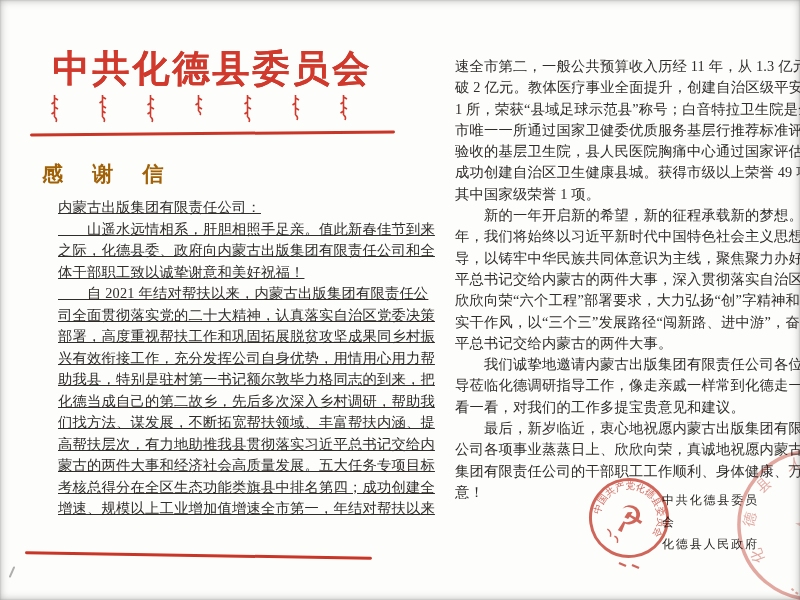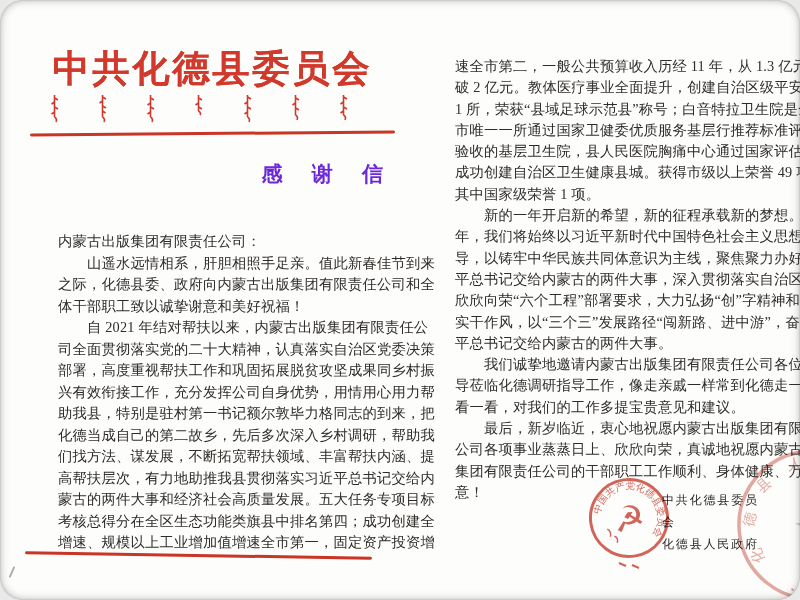--- a/index.html
+++ b/index.html
@@ -1,50 +1,49 @@
 <!DOCTYPE html>
 <html style="--letterhead-red: #d0392b; --rule-red: #c93526; --body-text: #2f2c2a; --seal-red: #c84437; --gov-seal-red: #cd6257;"><head>
 <meta charset="utf-8">
 <style>
   html,body{margin:0;padding:0;}
   body{width:800px;height:600px;background:#e9e9e9;font-family:"Liberation Serif",serif;}
   .scan{
     position:relative;width:800px;height:600px;overflow:hidden;
     background:#fdfdfb;
     box-shadow:inset 0 0 9px rgba(90,90,90,.45), inset 0 0 2px rgba(120,120,120,.5);
-    border-radius:23px;
   }
   
   .page{position:absolute;top:20px;}
   .page-left{left:30px;width:365px;}
   .page-right{left:420px;width:372px;}
   .org-name{
     margin-top:30px;text-align:center;line-height:1;
     font-family:"Liberation Sans",sans-serif;font-weight:700;
     font-size:37px;letter-spacing:3px;color:var(--letterhead-red,#d0392b);
     text-shadow:0 0 .5px var(--letterhead-red,#d0392b);
   }
   .mongolian-row{
     display:flex;justify-content:space-between;align-items:flex-start;
     padding:7px 46px 0 19px;height:30px;
   }
   .mg svg{display:block;}
   .red-rule{height:3px;background:var(--rule-red,#c93526);border-radius:2px;}
   .rule-top{margin:8px 0 0 0;transform:rotate(-0.5deg);}
   .rule-bottom{position:absolute;left:25px;top:554px;width:347px;transform:rotate(0.9deg);}
   .letter-title{
-    margin:25px 0 0;text-align:right;font-size:21px;font-weight:700;
-    letter-spacing:12px;padding-left:12px;color:#6d28d9;
+    margin:25px 0 0;text-align:left;font-size:21px;font-weight:700;
+    letter-spacing:12px;padding-left:12px;color:#a16207;
   }
   .body{color:var(--body-text,#2f2c2a);}
   .body .line{
     height:21.5px;font-size:14.3px;white-space:nowrap;
     letter-spacing:.2px;
   }
-  .body-left{margin-top:44px;padding-left:28px;}
+  .body-left{margin-top:10px;padding-left:28px;text-decoration:underline;}
   .body-right{margin-top:37px;padding-left:35px;}
   .body-right .line{height:21.3px;}
   
   .signature{
     position:absolute;left:662px;top:489px;width:95px;
     font-size:12px;line-height:22px;color:#2b2926;
   }
   .sig-org{text-align:justify;text-align-last:justify;}
   .sig-date{white-space:nowrap;text-align:right;margin-left:-14px;letter-spacing:.5px;}
   
@@ -119,21 +118,21 @@
         <div class="line">　　自 2021 年结对帮扶以来，内蒙古出版集团有限责任公</div>
         <div class="line">司全面贯彻落实党的二十大精神，认真落实自治区党委决策</div>
         <div class="line">部署，高度重视帮扶工作和巩固拓展脱贫攻坚成果同乡村振</div>
         <div class="line">兴有效衔接工作，充分发挥公司自身优势，用情用心用力帮</div>
         <div class="line">助我县，特别是驻村第一书记额尔敦毕力格同志的到来，把</div>
         <div class="line">化德当成自己的第二故乡，先后多次深入乡村调研，帮助我</div>
         <div class="line">们找方法、谋发展，不断拓宽帮扶领域、丰富帮扶内涵、提</div>
         <div class="line">高帮扶层次，有力地助推我县贯彻落实习近平总书记交给内</div>
         <div class="line">蒙古的两件大事和经济社会高质量发展。五大任务专项目标</div>
         <div class="line">考核总得分在全区生态功能类旗县中排名第四；成功创建全</div>
-        <div class="line">增速、规模以上工业增加值增速全市第一，固定资产投资增</div>
+        <div class="line">增速、规模以上工业增加值增速全市第一，年结对帮扶以来</div>
       </div>
   </div>
 
   <div class="red-rule rule-bottom"></div>
 
   <div class="page page-right">
     <div class="body body-right">
         <div class="line">速全市第二，一般公共预算收入历经 11 年，从 1.3 亿元突</div>
         <div class="line">破 2 亿元。教体医疗事业全面提升，创建自治区级平安校园</div>
         <div class="line">1 所，荣获“县域足球示范县”称号；白音特拉卫生院是全</div>

